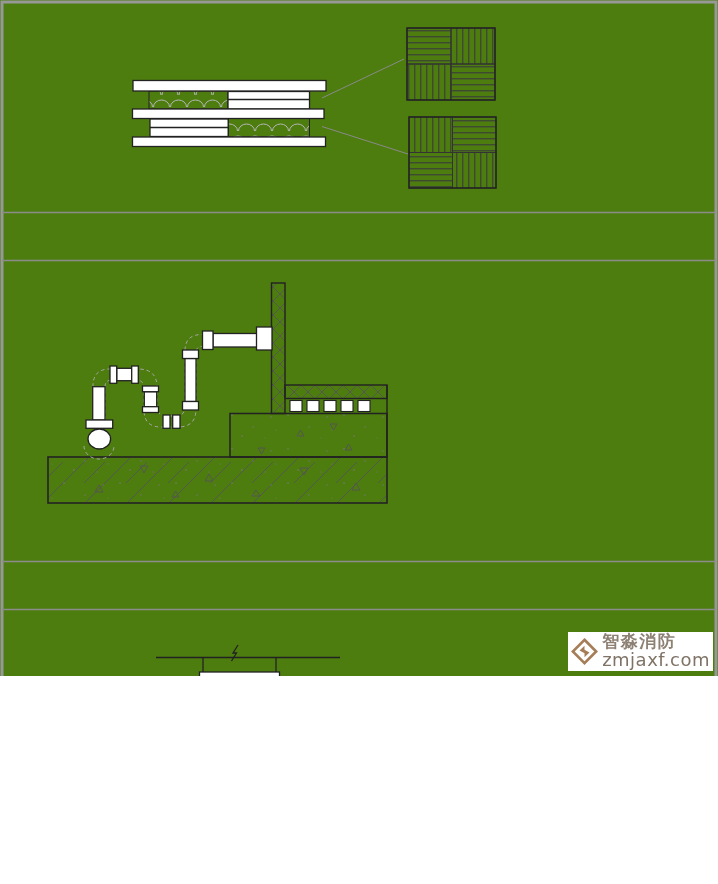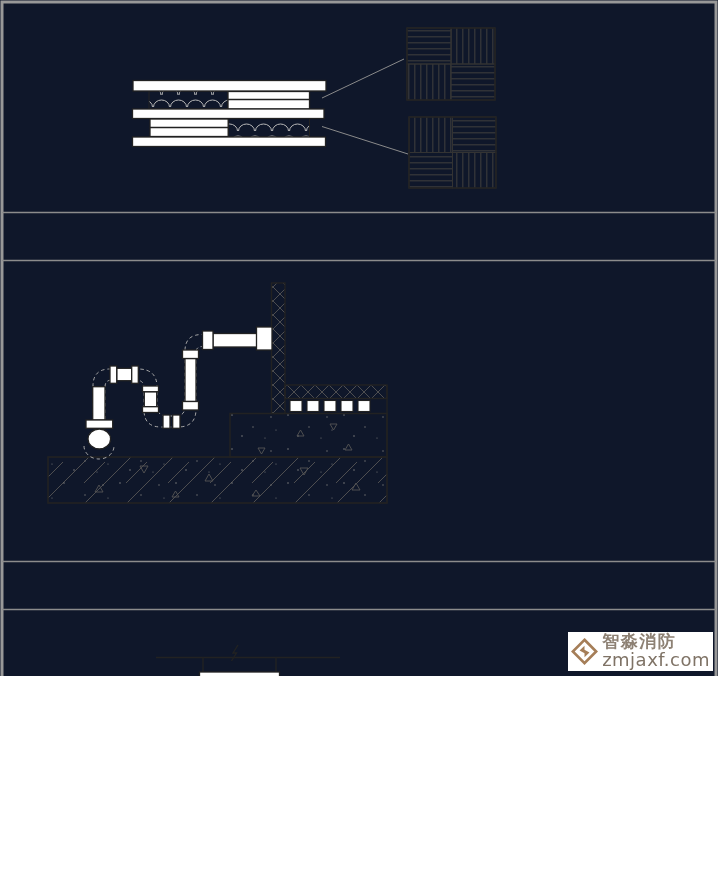--- a/index.html
+++ b/index.html
@@ -1,17 +1,17 @@
 <!DOCTYPE html>
 <html><head>
 <meta charset="utf-8">
 <style>
   html,body{margin:0;padding:0;background:#ffffff;}
   .canvas{
-    position:relative;width:718px;height:676px;background:#0f172a;
+    position:relative;width:718px;height:676px;background:#4d7c0f;
     font-family:"DejaVu Sans","Liberation Sans",sans-serif;overflow:hidden;
   }
   .drawing-svg{position:absolute;left:0;top:0;}
   .watermark{
     position:absolute;right:5px;bottom:5px;display:flex;align-items:center;gap:4px;
     background:#fff;padding:1px 3px;
   }
   .wm-text{display:flex;flex-direction:column;line-height:1.05;}
   .wm-cn{font-size:17px;font-weight:bold;color:#8d8174;letter-spacing:1.5px;}
   .wm-en{font-size:18px;font-weight:normal;color:#7f7366;letter-spacing:0.5px;}

